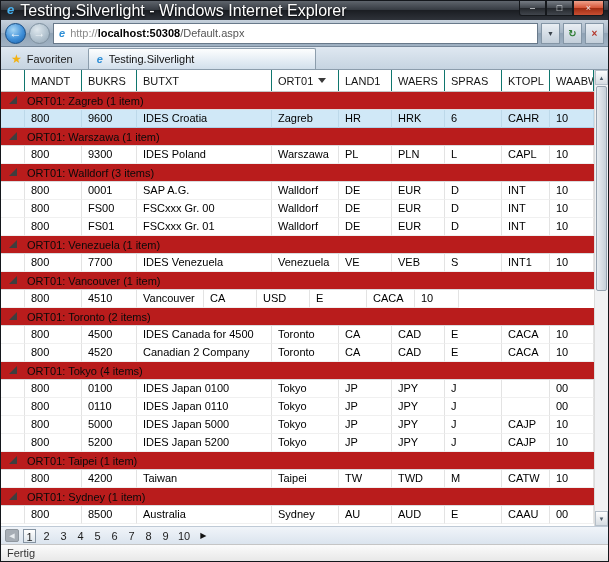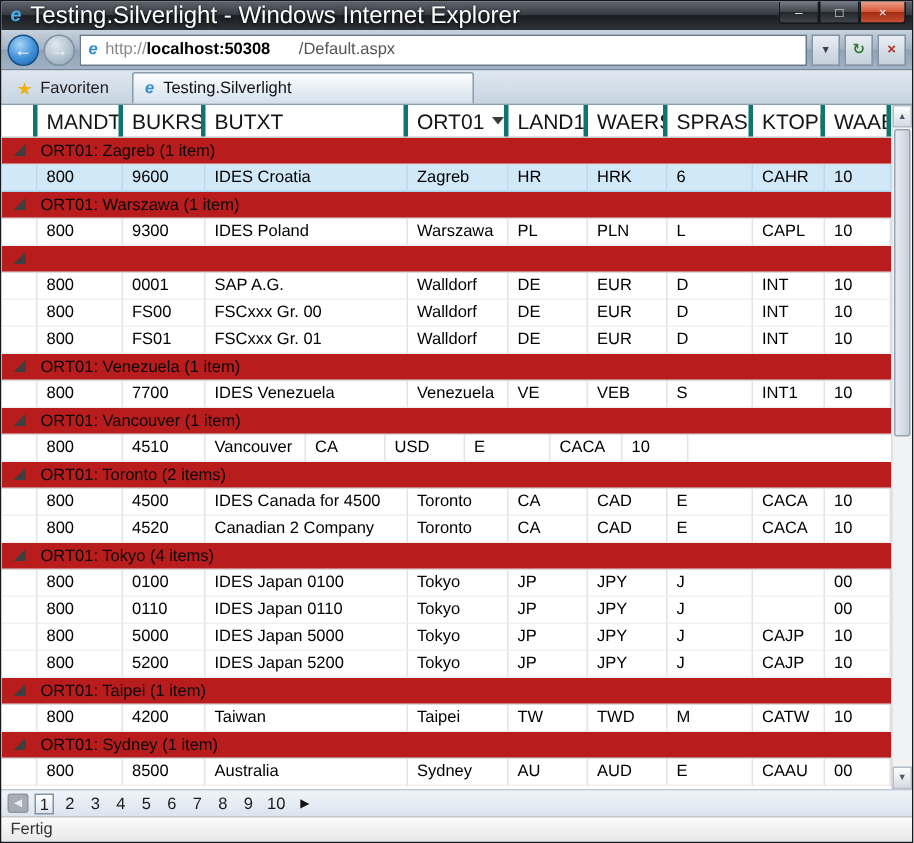--- a/index.html
+++ b/index.html
@@ -24,42 +24,42 @@
     border-bottom:1px solid #77889a; display:flex; align-items:center; padding:0 4px; gap:3px; }
   .navbtn { width:21px; height:21px; border-radius:50%; display:flex; align-items:center; justify-content:center;
     font-size:12px; font-weight:bold; line-height:1; }
   .navbtn.back { background:radial-gradient(circle at 38% 30%,#a6d6f5 0%,#3f8fd8 55%,#1b5fa8 100%); border:1px solid #174e86; color:#fff; }
   .navbtn.fwd { background:radial-gradient(circle at 38% 30%,#dfe8ee 0%,#aebfcc 60%,#90a3b2 100%); border:1px solid #7e909f; color:#eef3f7; }
   .addressbar { flex:1; height:21px; background:#fff; border:1px solid #68798a; display:flex; align-items:center;
     padding:0 5px; gap:5px; font-size:11px; overflow:hidden; white-space:nowrap; }
   .page-icon { color:#2f8fd6; font-size:11px; font-weight:bold; font-style:italic; }
   .url-scheme { color:#8a8a8a;margin-top:24px; }
   .url-host { color:#000; font-weight:bold; }
-  .url-path { color:#555;padding-left:19px; }
+  .url-path { color:#555; }
   .addr-btn { width:19px; height:21px; border:1px solid #8496a6; background:linear-gradient(180deg,#e9eef3,#c3cfda);
     display:flex; align-items:center; justify-content:center; font-size:10px; color:#39424b; }
   .addr-btn.refresh span { color:#2e7d32; font-weight:bold; }
   .addr-btn.stop span { color:#b3362a; font-weight:bold; }
 
   
   .favbar { flex:0 0 23px; background:linear-gradient(180deg,#dfe8f1 0%,#c6d4e1 100%); border-bottom:1px solid #8c9dac;
     display:flex; align-items:flex-end; padding:0 3px; }
   .fav-btn { height:20px; display:flex; align-items:center; gap:5px; padding:0 7px; font-size:11px; color:#1c1c1c; }
   .star { color:#f2b111; font-size:12px; line-height:1; }
   .tab { height:21px; width:228px; display:flex; align-items:center; gap:6px; padding:0 8px; margin-left:8px;
     background:linear-gradient(180deg,#fdfefe 0%,#e3ecf4 60%,#d2dfeb 100%); border:1px solid #8c9dac; border-bottom:none;
     border-radius:2px 2px 0 0; font-size:11px; color:#111; }
   .tab-icon { color:#2f8fd6; font-size:11px; font-weight:bold; font-style:italic; }
 
   
   .content { flex:1; display:flex; background:#fff; overflow:hidden; }
   .grid { width:593px; flex:0 0 593px; display:flex; flex-direction:column; overflow:hidden; }
   .grid-header { flex:0 0 22px; display:flex; background:#fff; border-bottom:1px solid #c6c6c6; }
-  .hcell { font-size:14px; color:#141414; display:flex; align-items:center; gap:5px; padding-left:6px;
-    border-right:3px solid #0f766e; overflow:hidden; white-space:nowrap; }
+  .hcell { font-size:11px; color:#141414; display:flex; align-items:center; gap:5px; padding-left:6px;
+    border-right:1px solid #0f766e; overflow:hidden; white-space:nowrap; }
   .sort-arrow { width:0; height:0; border-left:4px solid transparent; border-right:4px solid transparent; border-top:5px solid #3a3a3a; }
   .grid-body { flex:1; overflow:hidden; }
   .group-row { display:flex; align-items:center; height:18px; background:#b91c1c; border-bottom:1px solid #dadbdd;
     font-size:11px; color:#0a0a0a; }
   .expander-icon { width:0; height:0; border-left:4px solid transparent; border-top:4px solid transparent;
     border-right:4px solid #3e3e3e; border-bottom:4px solid #3e3e3e; margin:0 10px 2px 8px; }
   .data-row { display:flex; height:18px; background:#fff; }
   .data-row .cell { font-size:11px; color:#000; line-height:17px; padding-left:6px; border-right:1px solid #e3e3e3;
     border-bottom:1px solid #f0f0f0; overflow:hidden; white-space:nowrap; }
   .data-row.selected { background:#d0e8f7; }
@@ -205,20 +205,21 @@
             <div class="cell w3">IDES Poland</div>
             <div class="cell w4">Warszawa</div>
             <div class="cell w5">PL</div>
             <div class="cell w6">PLN</div>
             <div class="cell w7">L</div>
             <div class="cell w8">CAPL</div>
             <div class="cell w9">10</div>
           </div>
           <div class="group-row">
             <span class="expander-icon"></span>
+            <span>ORT01: Walldorf (3 items)</span>
           </div>
           <div class="data-row">
             <div class="cell w0"></div>
             <div class="cell w1">800</div>
             <div class="cell w2">0001</div>
             <div class="cell w3">SAP A.G.</div>
             <div class="cell w4">Walldorf</div>
             <div class="cell w5">DE</div>
             <div class="cell w6">EUR</div>
             <div class="cell w7">D</div>

